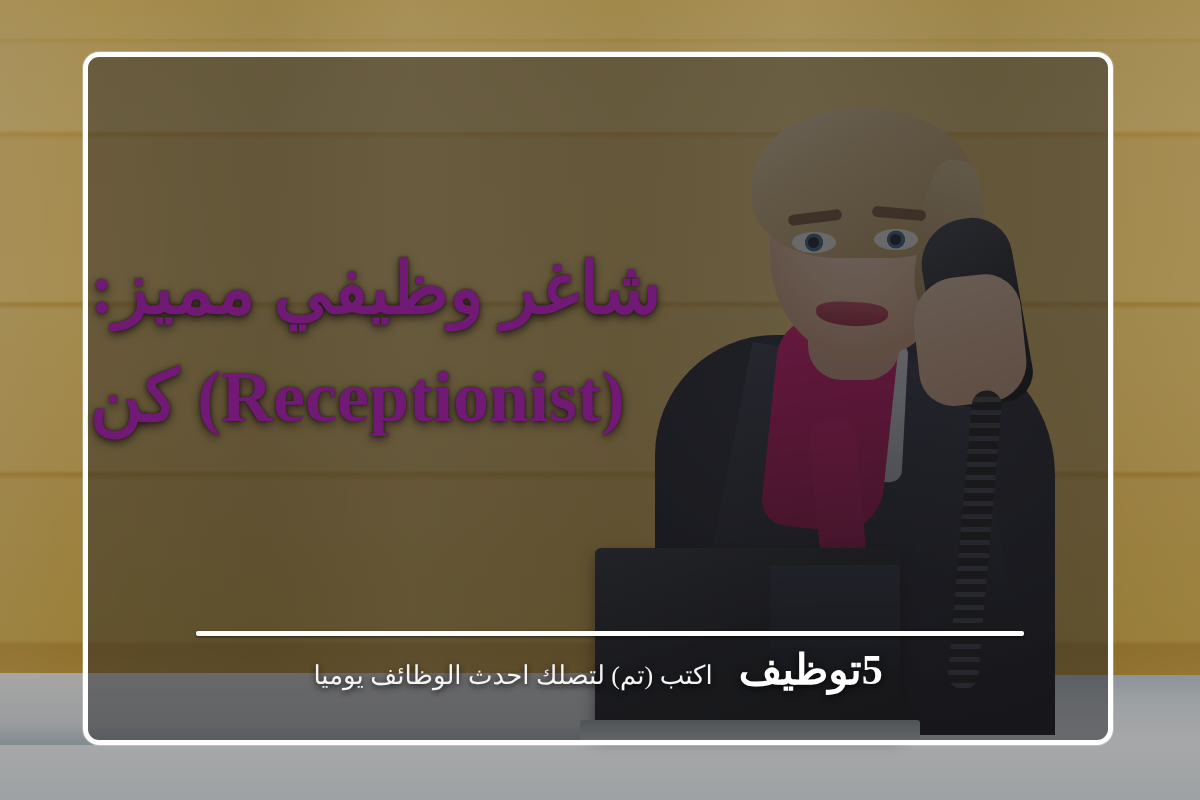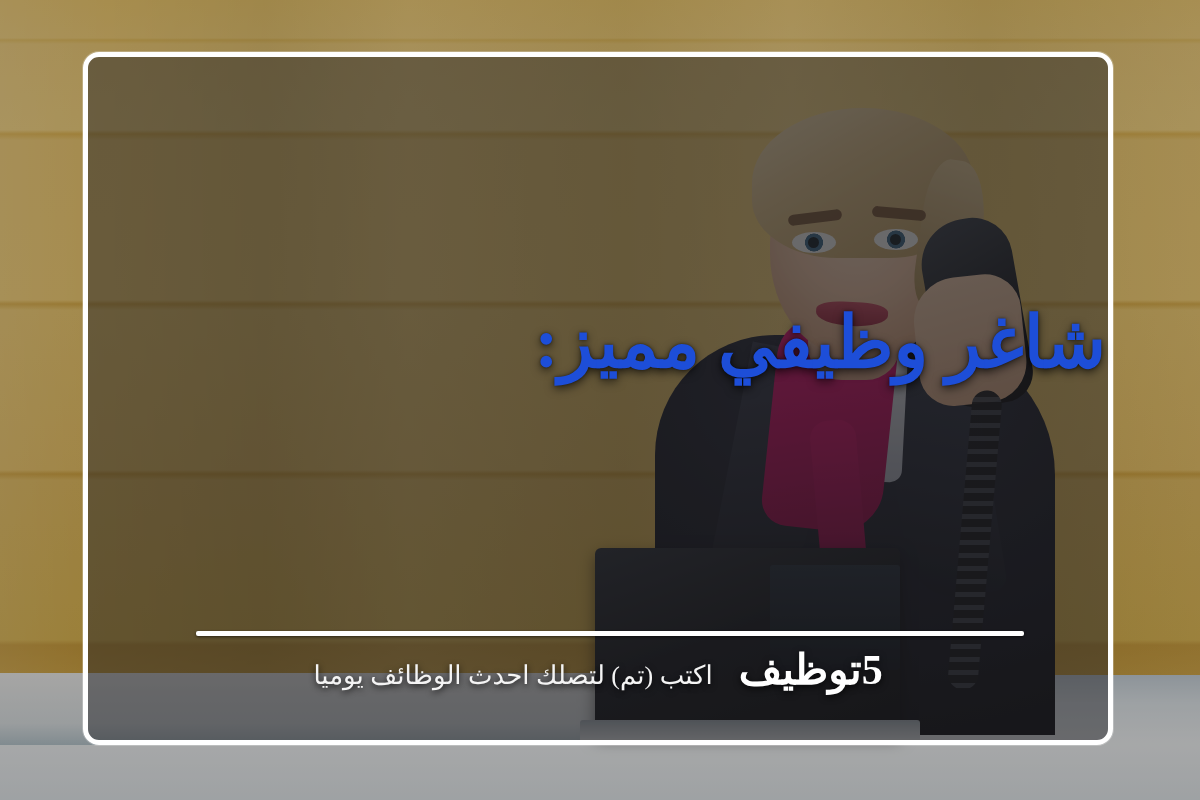--- a/index.html
+++ b/index.html
@@ -156,23 +156,23 @@
     position:absolute;left:83px;top:52px;width:1030px;height:693px;
     border:5px solid #ffffff;border-radius:16px;
     box-sizing:border-box;
     background:rgba(32,32,36,.46);
     box-shadow:0 0 0 1px rgba(255,255,255,.25);
   }
 
   
   .headline{
     position:absolute;left:90px;top:58px;width:1016px;height:570px;
-    direction:rtl;text-align:right;
+    direction:rtl;text-align:left;
     display:flex;flex-direction:column;justify-content:center;
-    color:#1d4ed8;
+    color:#701a75;
   }
   .hl-line{
     font-family:"Liberation Serif","DejaVu Serif",serif;
     font-weight:bold;
     font-size:72px;line-height:108px;
     letter-spacing:0px;
     white-space:nowrap;
     text-shadow:0 3px 10px rgba(0,0,0,.65), 0 0 3px rgba(0,0,0,.5);
   }
 
@@ -243,20 +243,21 @@
     <div class="monitor"></div>
     <div class="laptop-edge"></div>
   </div>
 
   <div class="dim"></div>
 
   <div class="frame"></div>
 
   <div class="headline">
     <div class="hl-line">شاغر وظيفي مميز:</div>
+    <div class="hl-line">(Receptionist)   كن</div>
   </div>
 
   <div class="bottombar">
     <div class="rule"></div>
     <div class="brandrow">
       <div class="brand">5توظيف</div>
       <div class="tagline">اكتب (تم) لتصلك احدث الوظائف يوميا</div>
     </div>
   </div>
 

